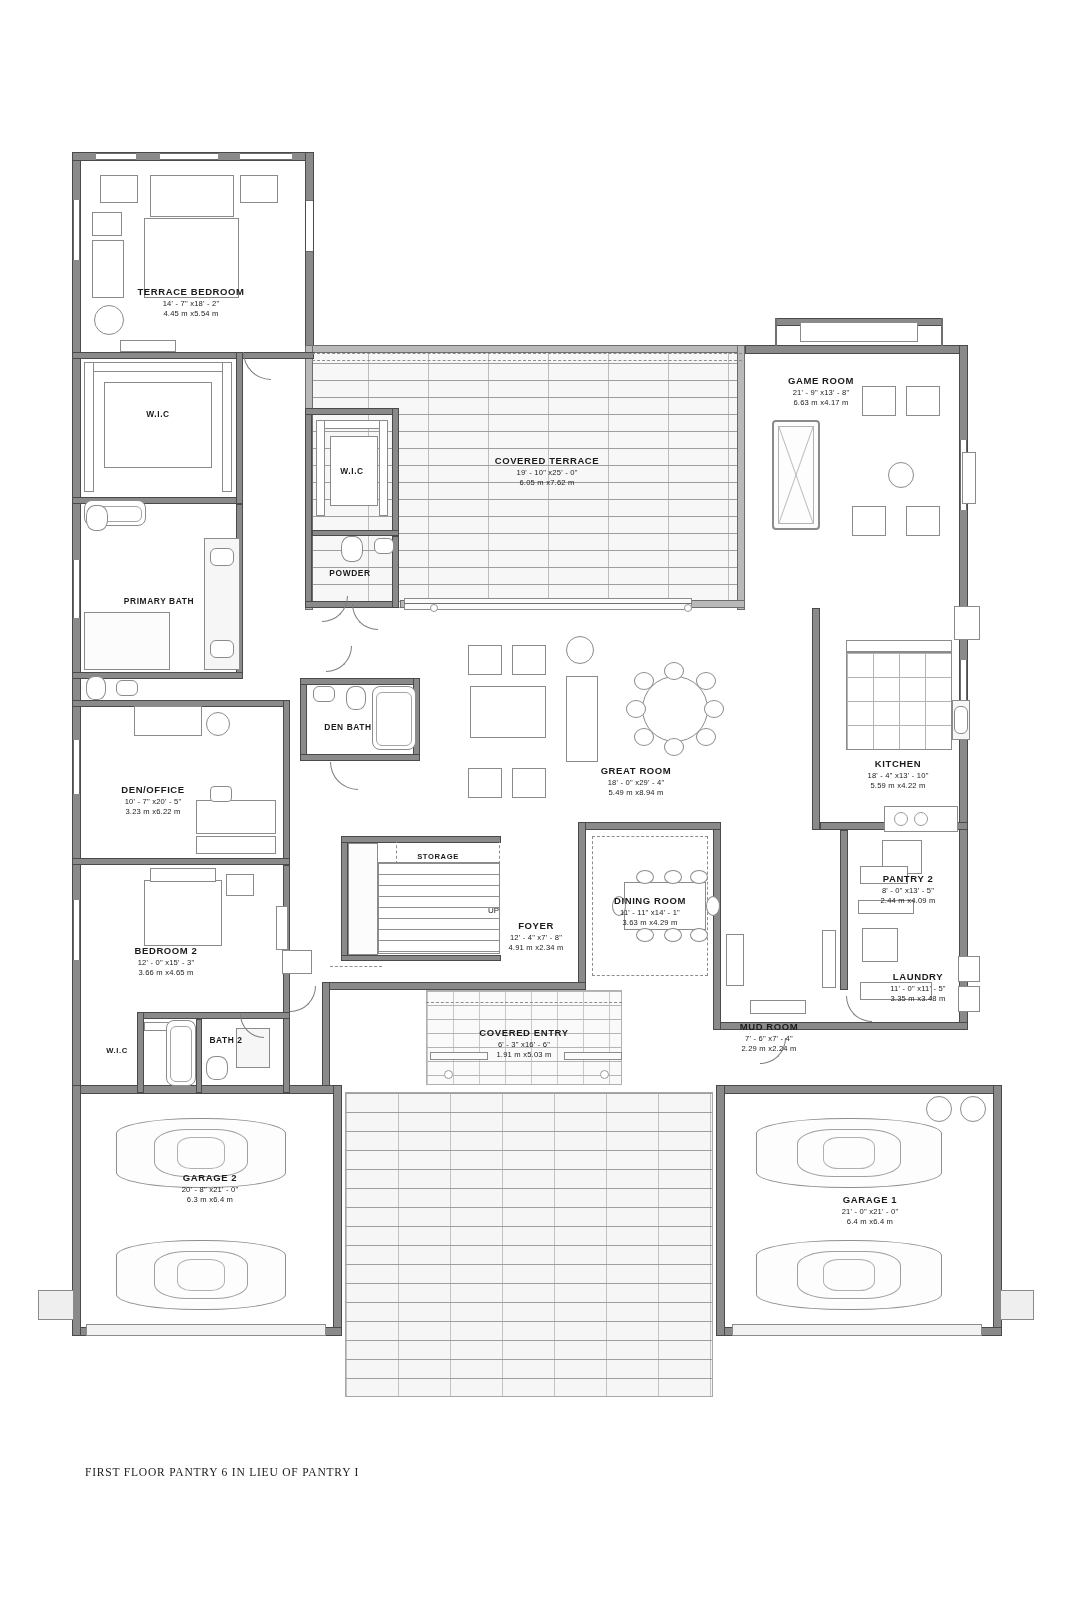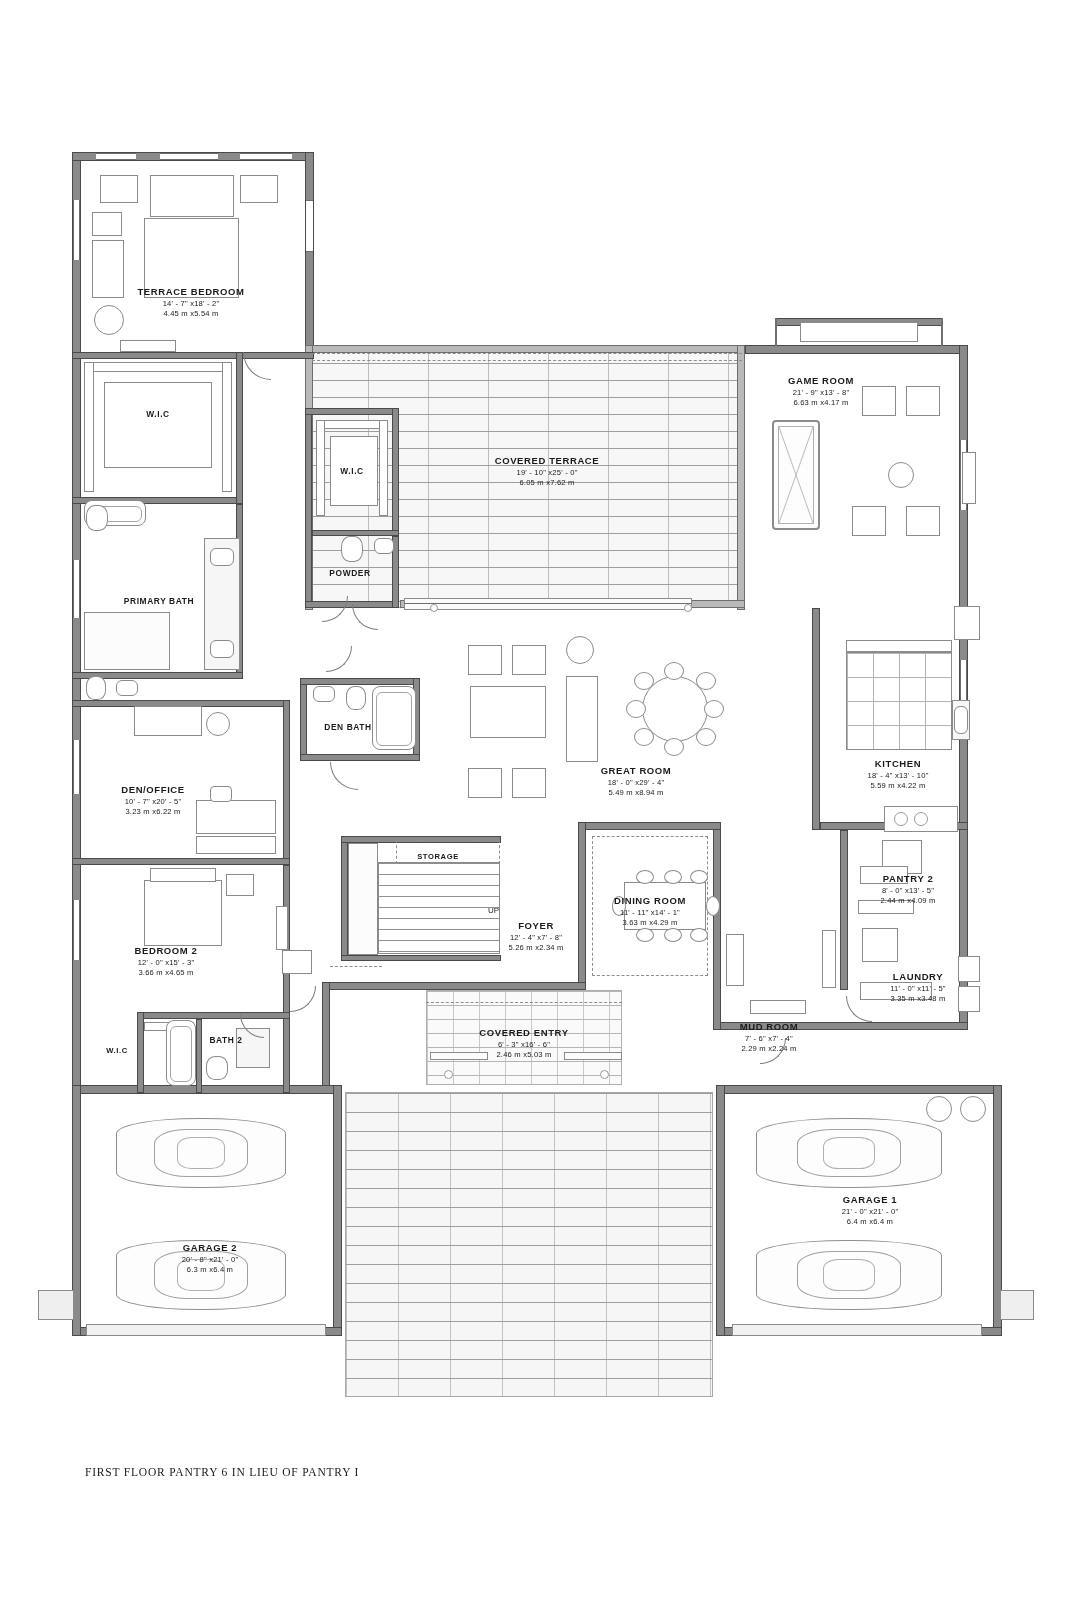--- a/index.html
+++ b/index.html
@@ -523,21 +523,21 @@
   </div>
 
   <div class="label tiny" style="left:86px; top:1046px; width:62px;">
     <span class="nm">W.I.C</span>
   </div>
 
   <div class="label small" style="left:188px; top:1035px; width:76px;">
     <span class="nm">BATH 2</span>
   </div>
 
-  <div class="label" style="left:130px; top:1242px; width:160px;">
+  <div class="label" style="left:130px; top:1172px; width:160px;">
     <span class="nm">GARAGE 2</span>
     <span class="d1">20' - 8"  x21' - 0"</span>
     <span class="d2">6.3 m  x6.4 m</span>
   </div>
 
   <div class="label" style="left:452px; top:455px; width:190px;">
     <span class="nm">COVERED TERRACE</span>
     <span class="d1">19' - 10"  x25' - 0"</span>
     <span class="d2">6.05 m  x7.62 m</span>
   </div>
@@ -548,27 +548,27 @@
     <span class="d2">5.49 m  x8.94 m</span>
   </div>
 
   <div class="label tiny" style="left:400px; top:852px; width:76px;">
     <span class="nm">STORAGE</span>
   </div>
 
   <div class="label" style="left:474px; top:920px; width:124px;">
     <span class="nm">FOYER</span>
     <span class="d1">12' - 4"  x7' - 8"</span>
-    <span class="d2">5.26 m  x2.34 m</span>
+    <span class="d2">4.91 m  x2.34 m</span>
   </div>
 
   <div class="label" style="left:438px; top:1027px; width:172px;">
     <span class="nm">COVERED ENTRY</span>
     <span class="d1">6' - 3"  x16' - 6"</span>
-    <span class="d2">2.46 m  x5.03 m</span>
+    <span class="d2">1.91 m  x5.03 m</span>
   </div>
 
   <div class="label" style="left:592px; top:895px; width:116px;">
     <span class="nm">DINING ROOM</span>
     <span class="d1">11' - 11"  x14' - 1"</span>
     <span class="d2">3.63 m  x4.29 m</span>
   </div>
 
   <div class="label" style="left:742px; top:375px; width:158px;">
     <span class="nm">GAME ROOM</span>

